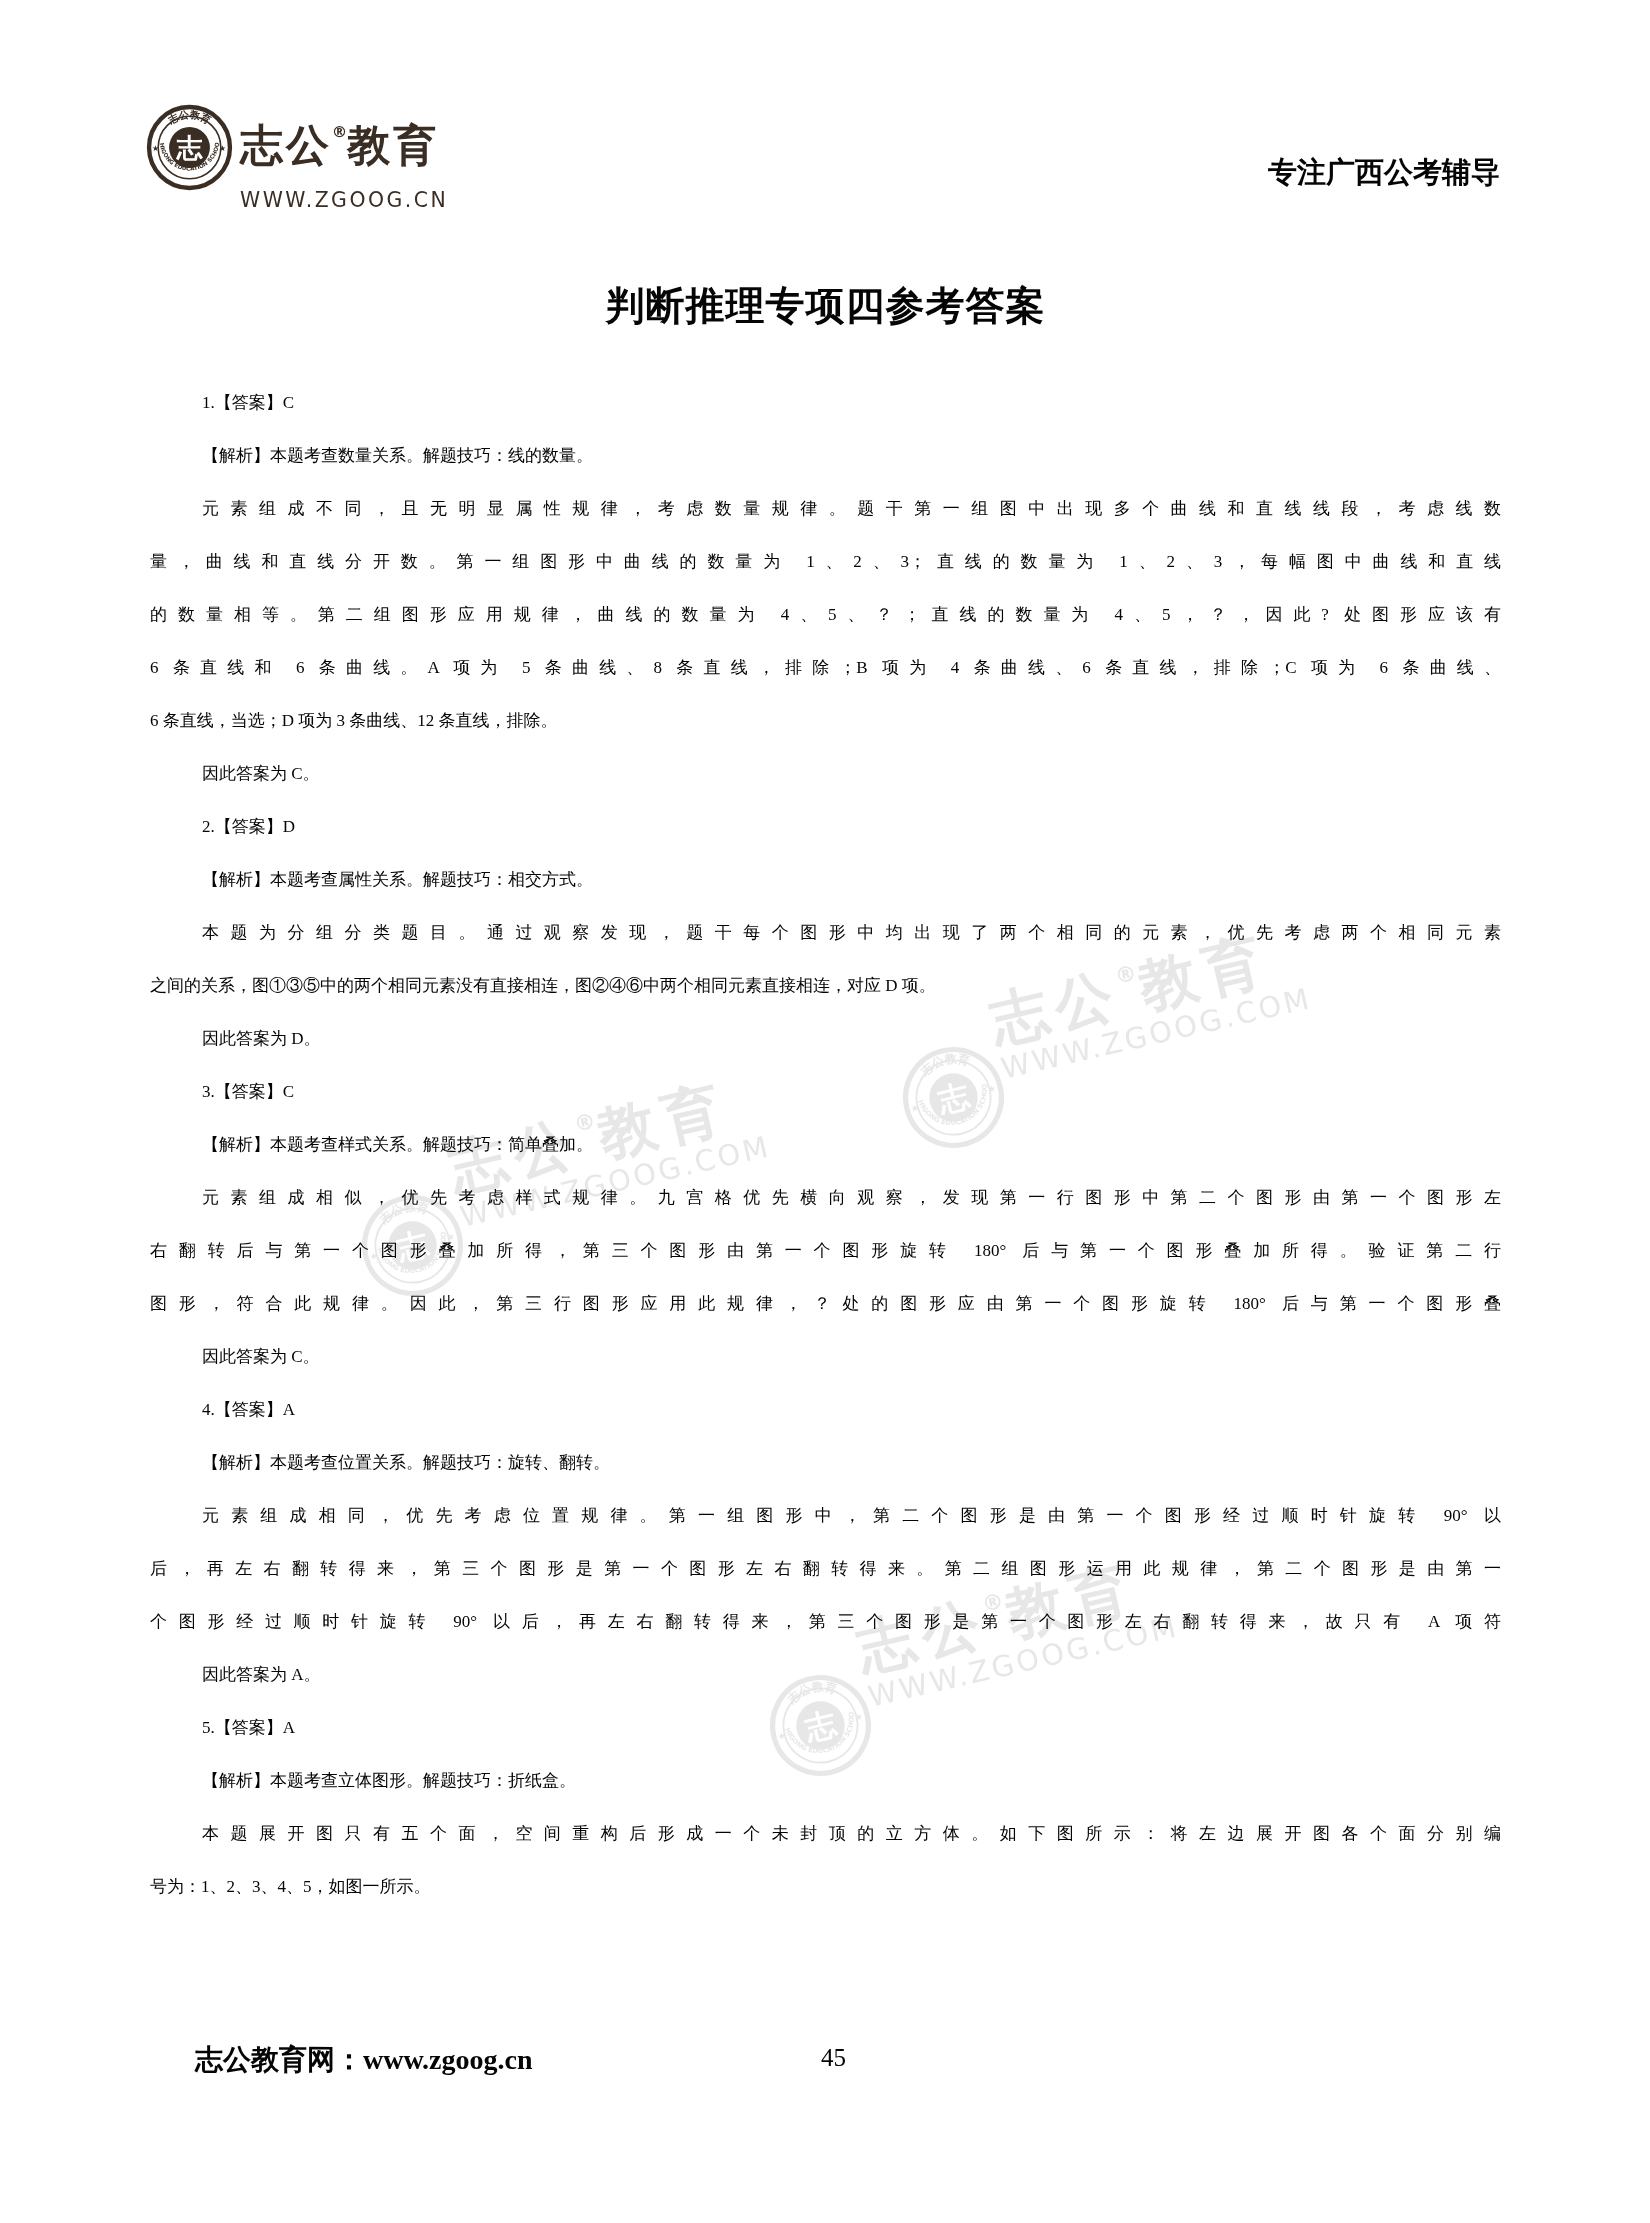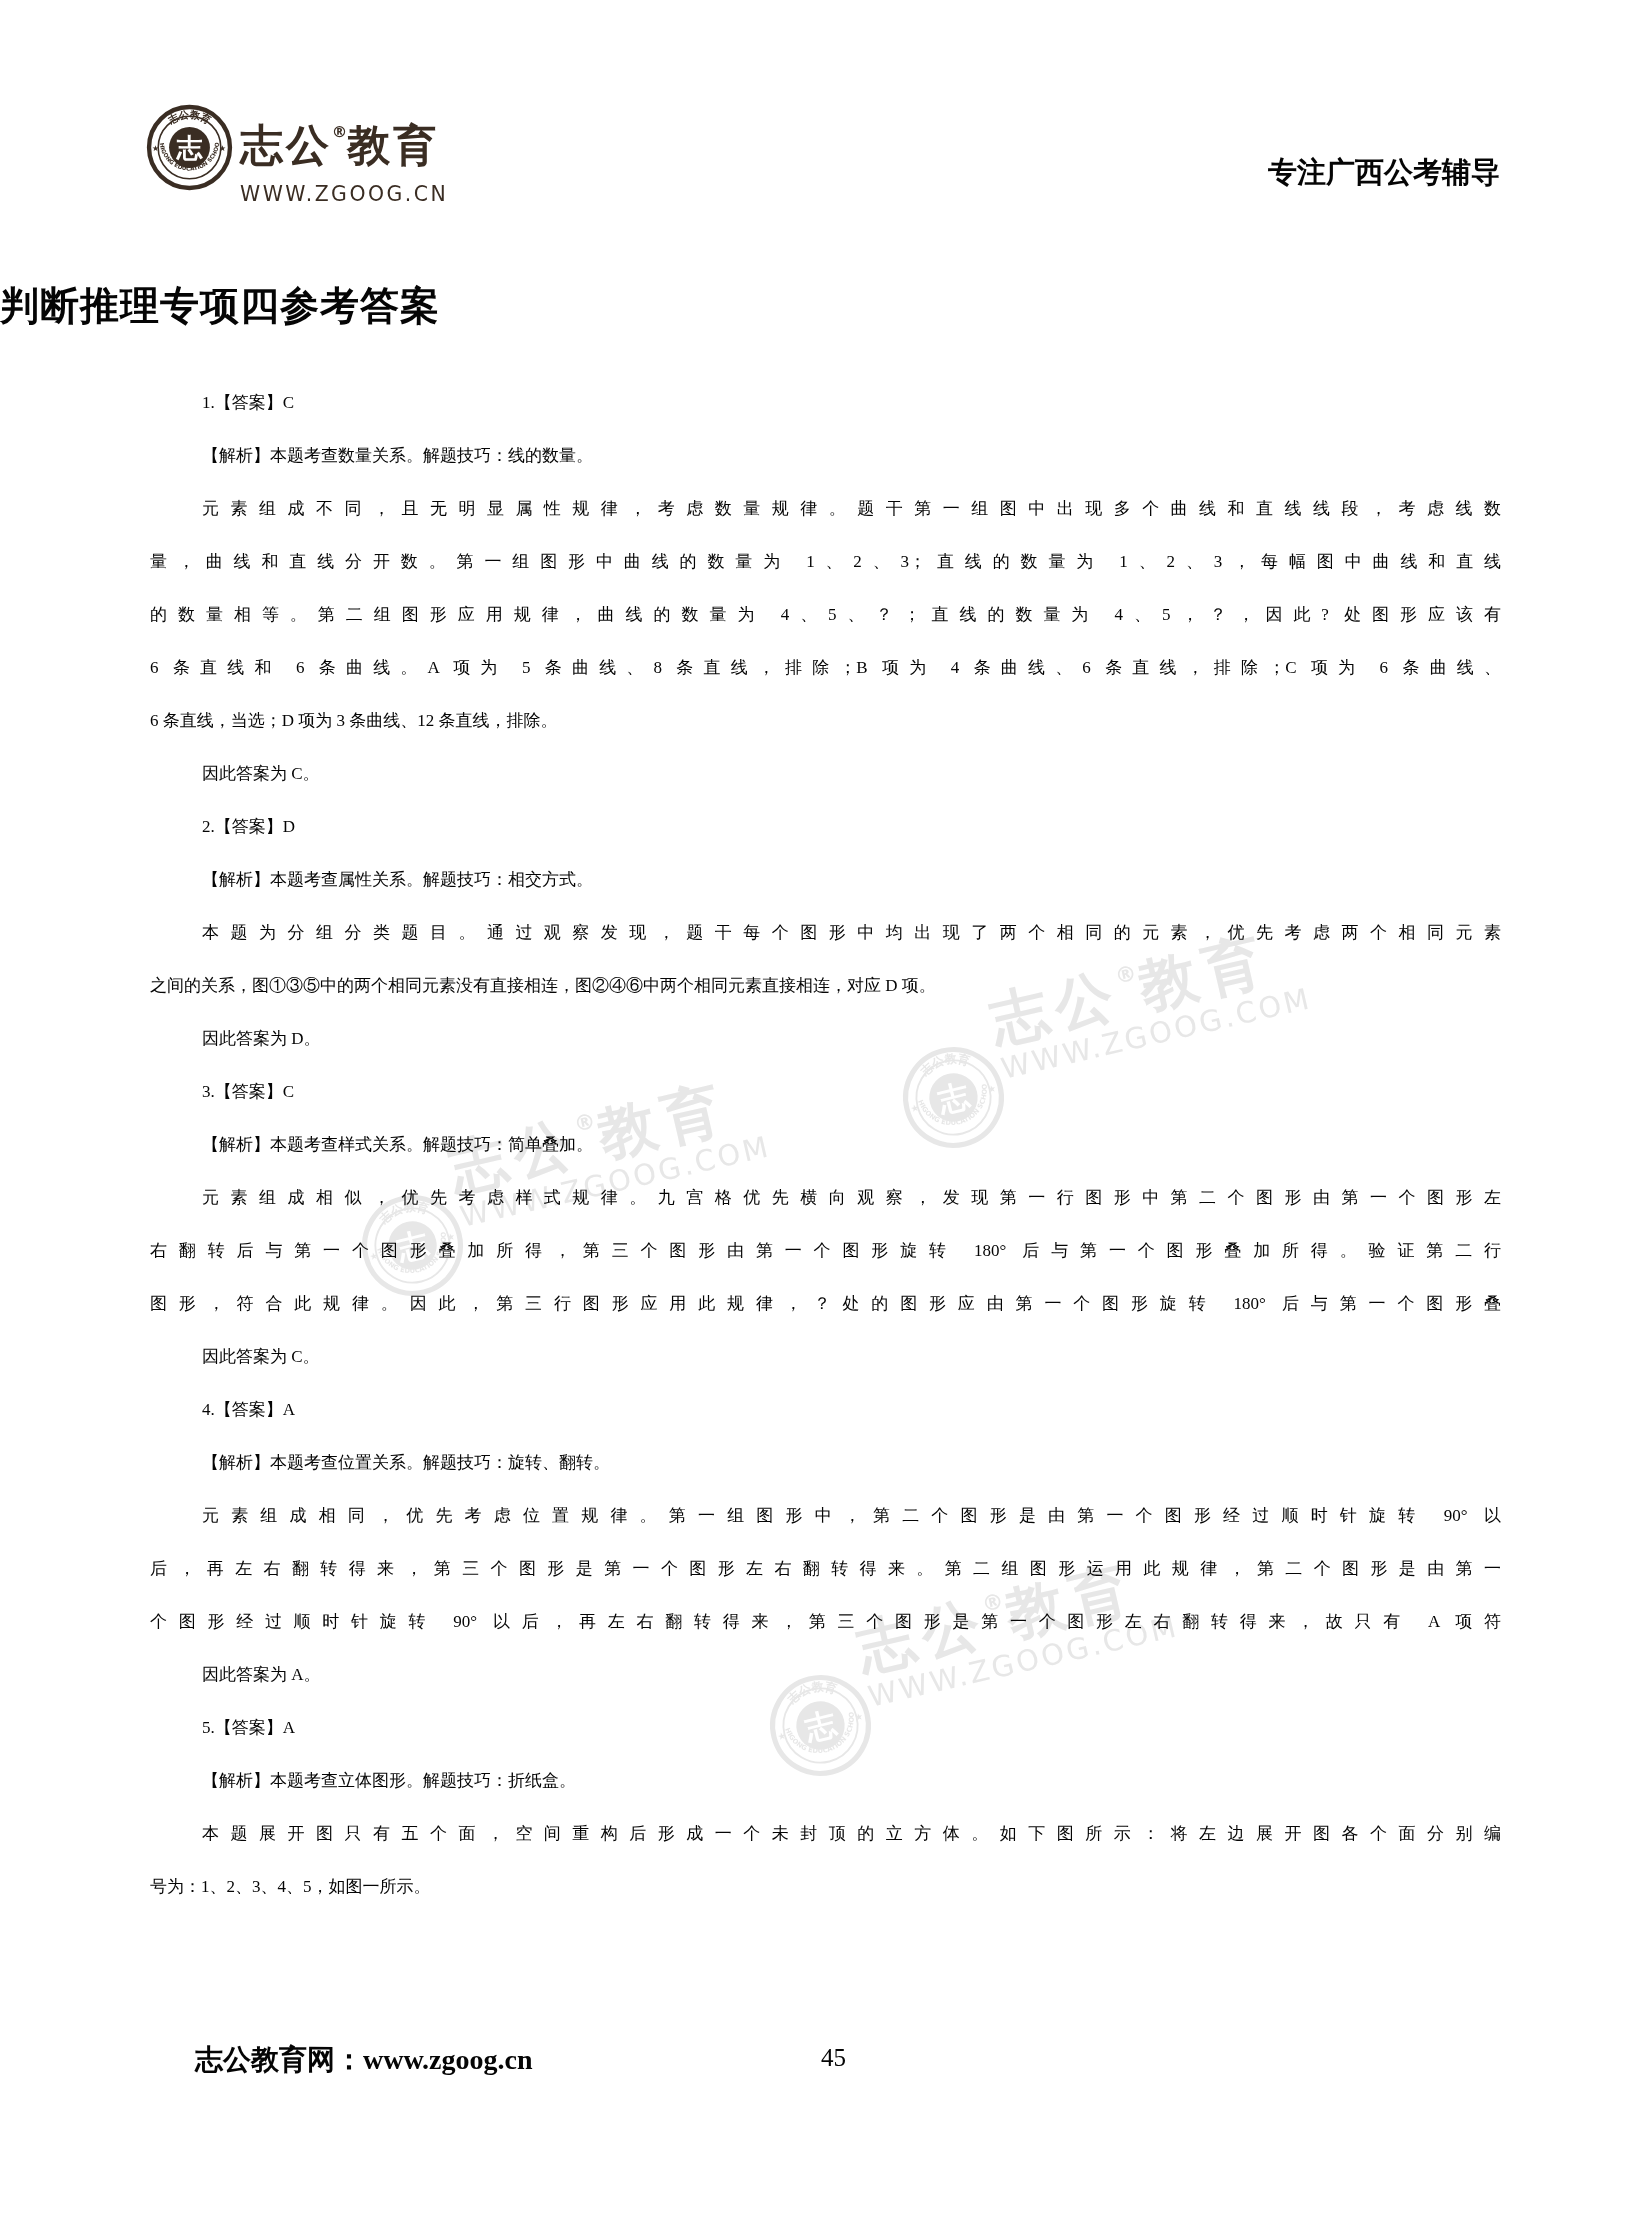--- a/index.html
+++ b/index.html
@@ -11,29 +11,29 @@
   
   .logo-seal { position:absolute; left:146px; top:104px; width:87px; height:87px; color:#3a2d23; }
   .brand-block { position:absolute; left:240px; top:107px; color:#3a2d23; }
   .brand-name {
     font-family:"DejaVu Sans","Liberation Sans",sans-serif; font-weight:bold;
     font-size:43px; letter-spacing:2.9px; line-height:50px; white-space:nowrap;
   }
   .brand-name sup { font-size:15.5px; vertical-align:23px; letter-spacing:0; }
   .brand-url {
     font-family:"DejaVu Sans","Liberation Sans",sans-serif;
-    font-size:20.4px; letter-spacing:2.5px; margin-top:12px; white-space:nowrap;
+    font-size:20.4px; letter-spacing:2.5px; margin-top:18px; white-space:nowrap;
   }
   .tagline {
     position:absolute; right:151px; top:153px; font-size:29px; font-weight:bold;
     white-space:nowrap;
   }
   
   .doc-title {
-    position:absolute; left:0; top:279px; width:100%; text-align:left;
+    position:absolute; left:0; top:279px; width:100%; text-align:center;
     font-family:"DejaVu Sans","Liberation Sans",sans-serif;
     font-size:39px; font-weight:bold; letter-spacing:1px;
   }
   
   .doc-body { position:absolute; left:150px; top:376px; width:1351px; z-index:2; }
   .line {
     height:53px; line-height:53px; font-size:17px; white-space:nowrap; overflow:visible;
   }
   .line.indent { padding-left:52px; }
   .line.fill {

